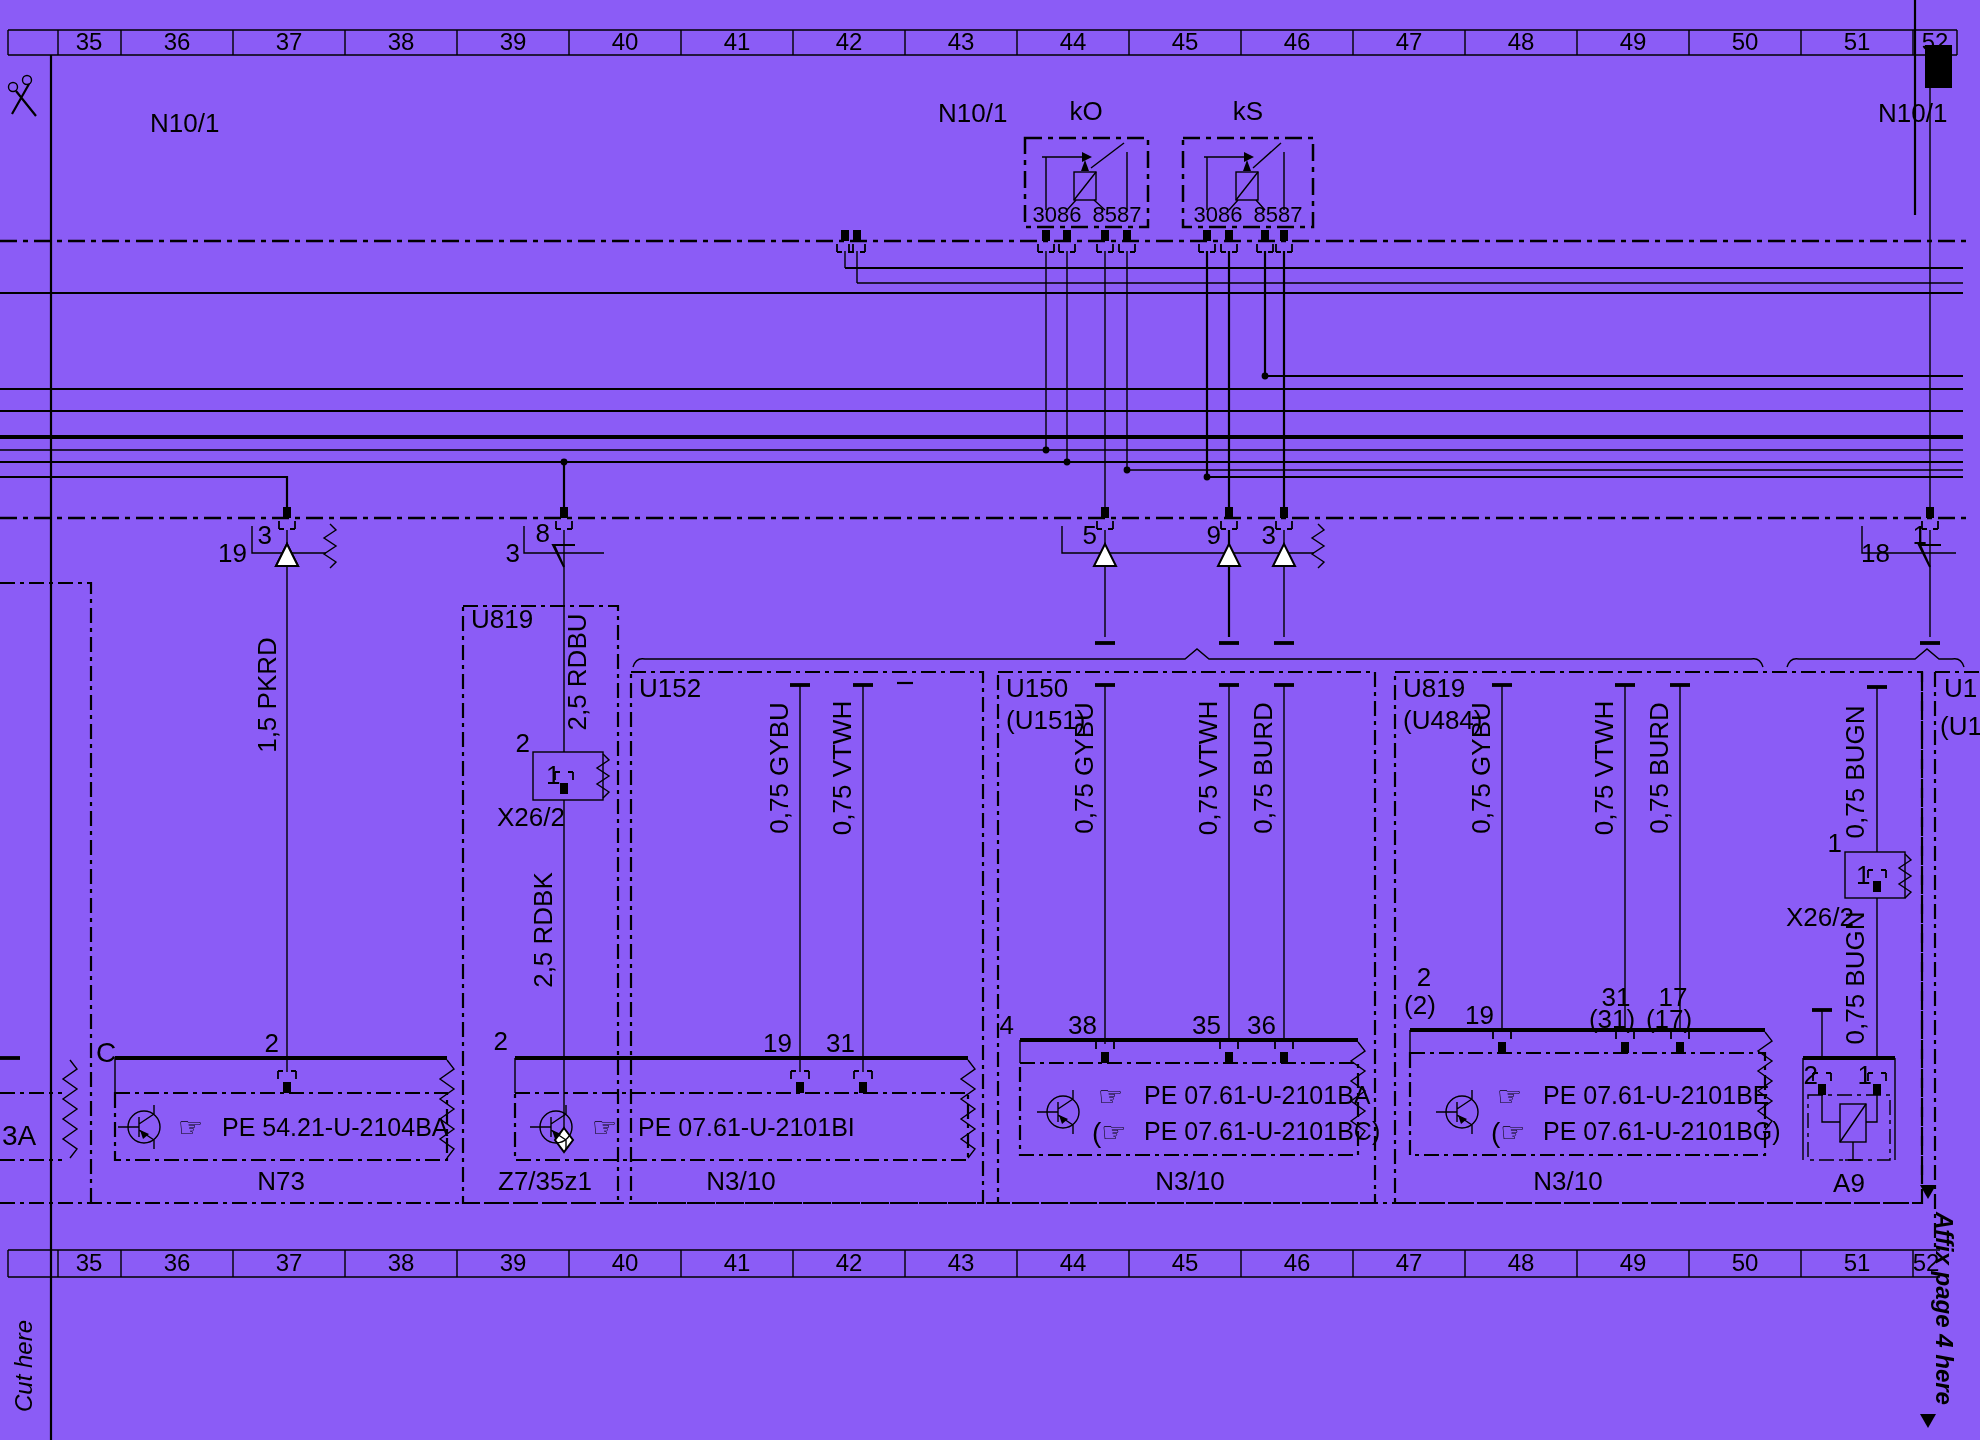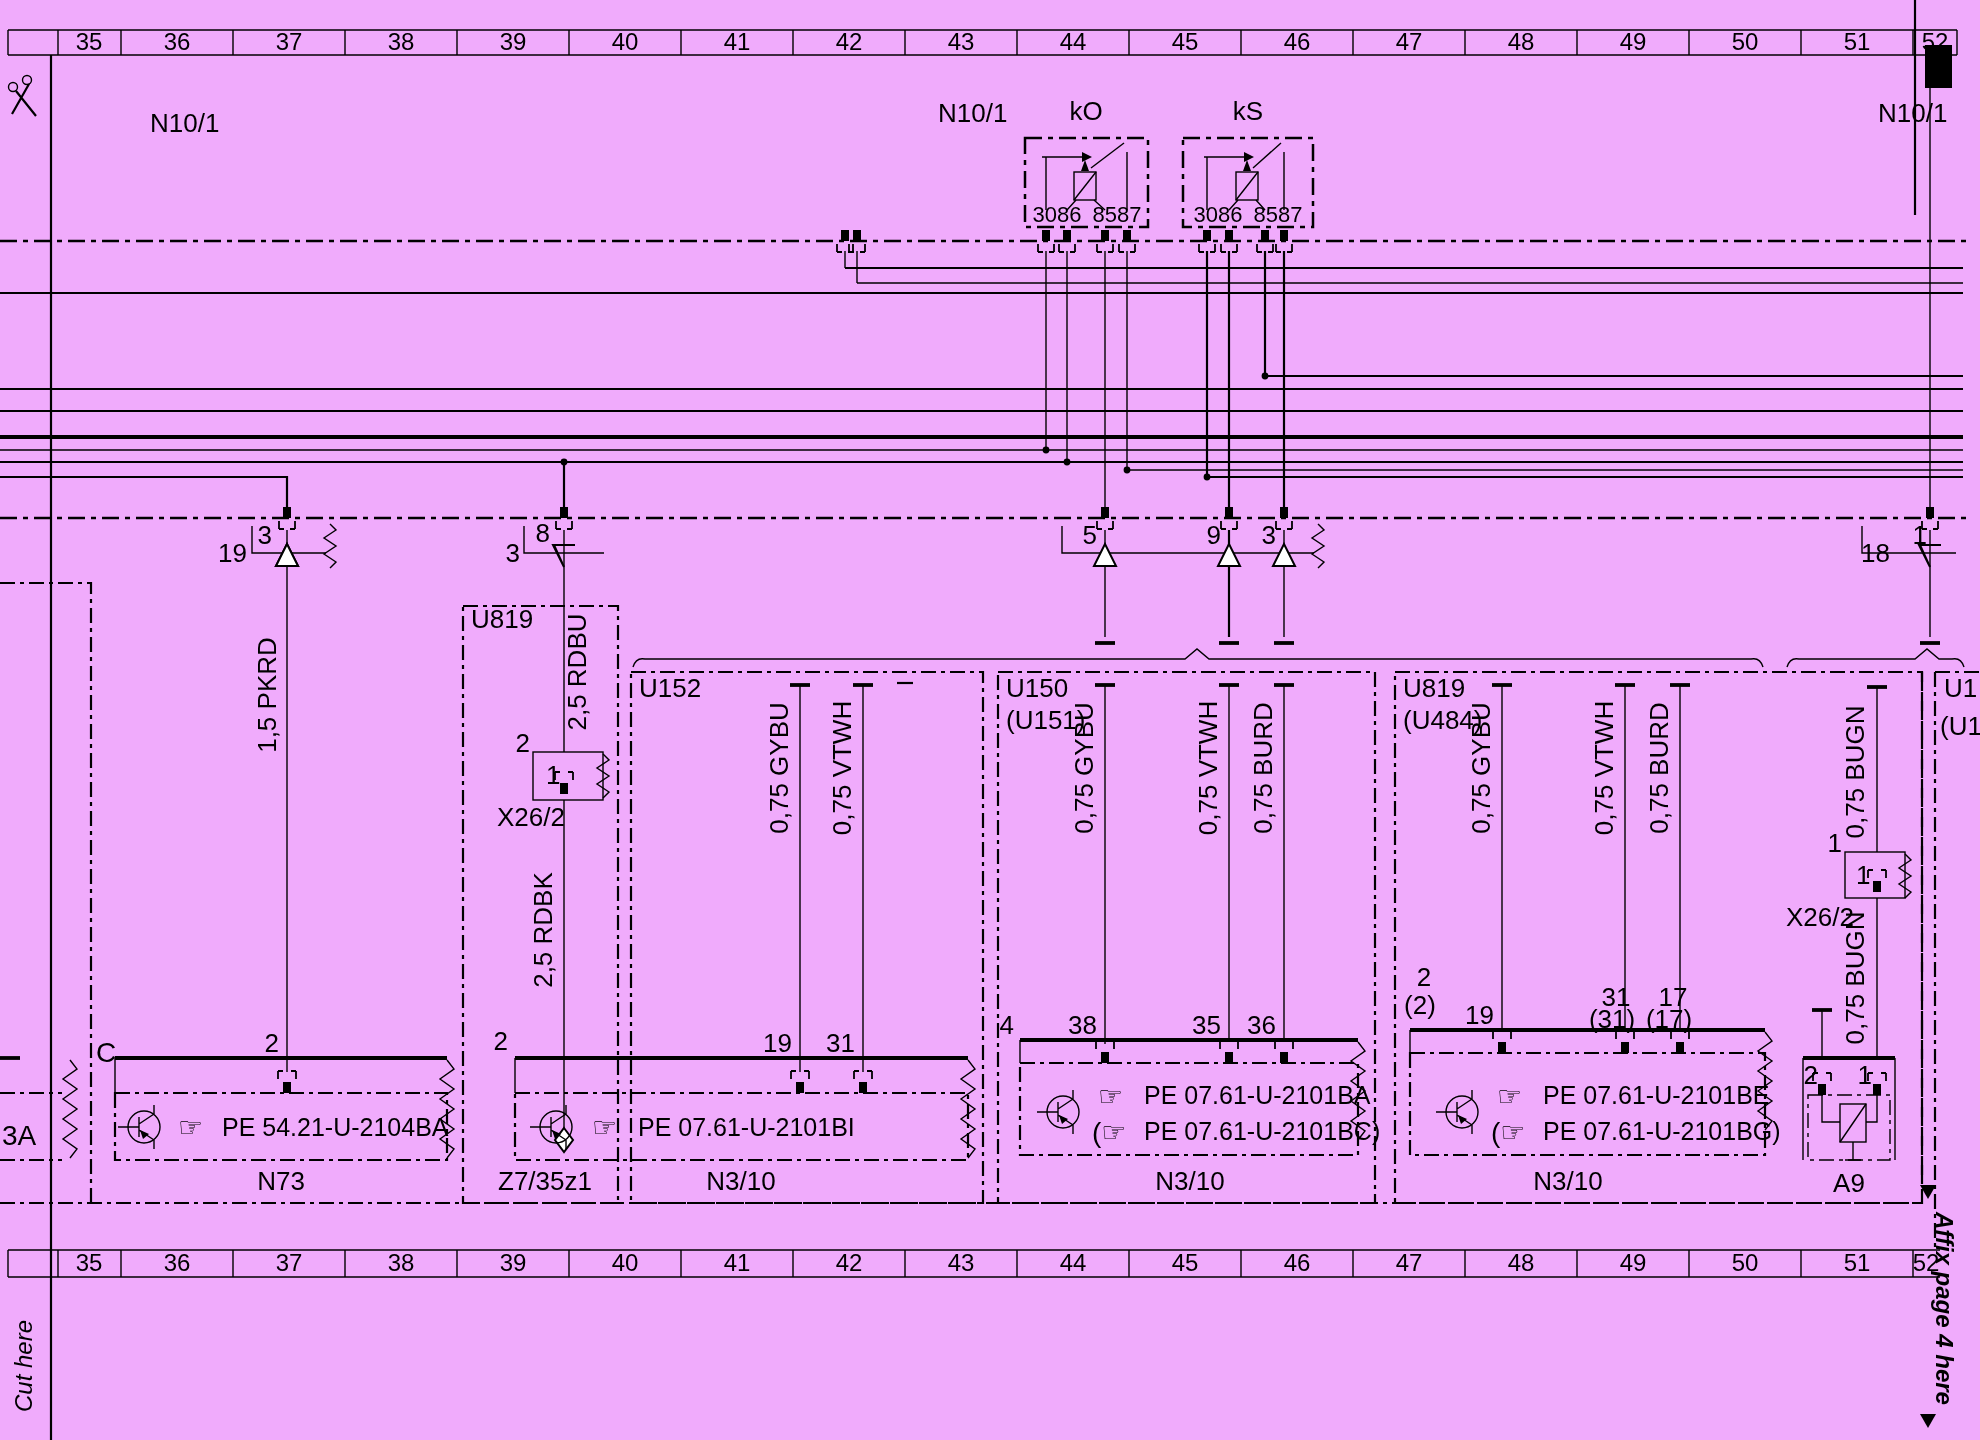--- a/index.html
+++ b/index.html
@@ -1,16 +1,16 @@
 <!DOCTYPE html>
 <html><head>
 <meta charset="utf-8">
 <style>
   html,body{margin:0;padding:0;background:#fff;}
-  .stage{width:1980px;height:1440px;position:relative;background:#f0abfc;}
+  .stage{width:1980px;height:1440px;position:relative;background:#8b5cf6;}
   svg{display:block;}
   svg text{font-family:"Liberation Sans","DejaVu Sans",sans-serif;fill:#000;}
   .ln{stroke:#000;stroke-width:2.2;fill:none;}
   .th{stroke-width:3.8;}
   .tn{stroke-width:1.4;}
   .dd{stroke-dasharray:15 5 4 5;}
   .db{stroke-width:2.5;stroke-dasharray:17 6 5 6;}
   .t26{font-size:26px;}
   .t25{font-size:25px;}
   .t24{font-size:24px;}

